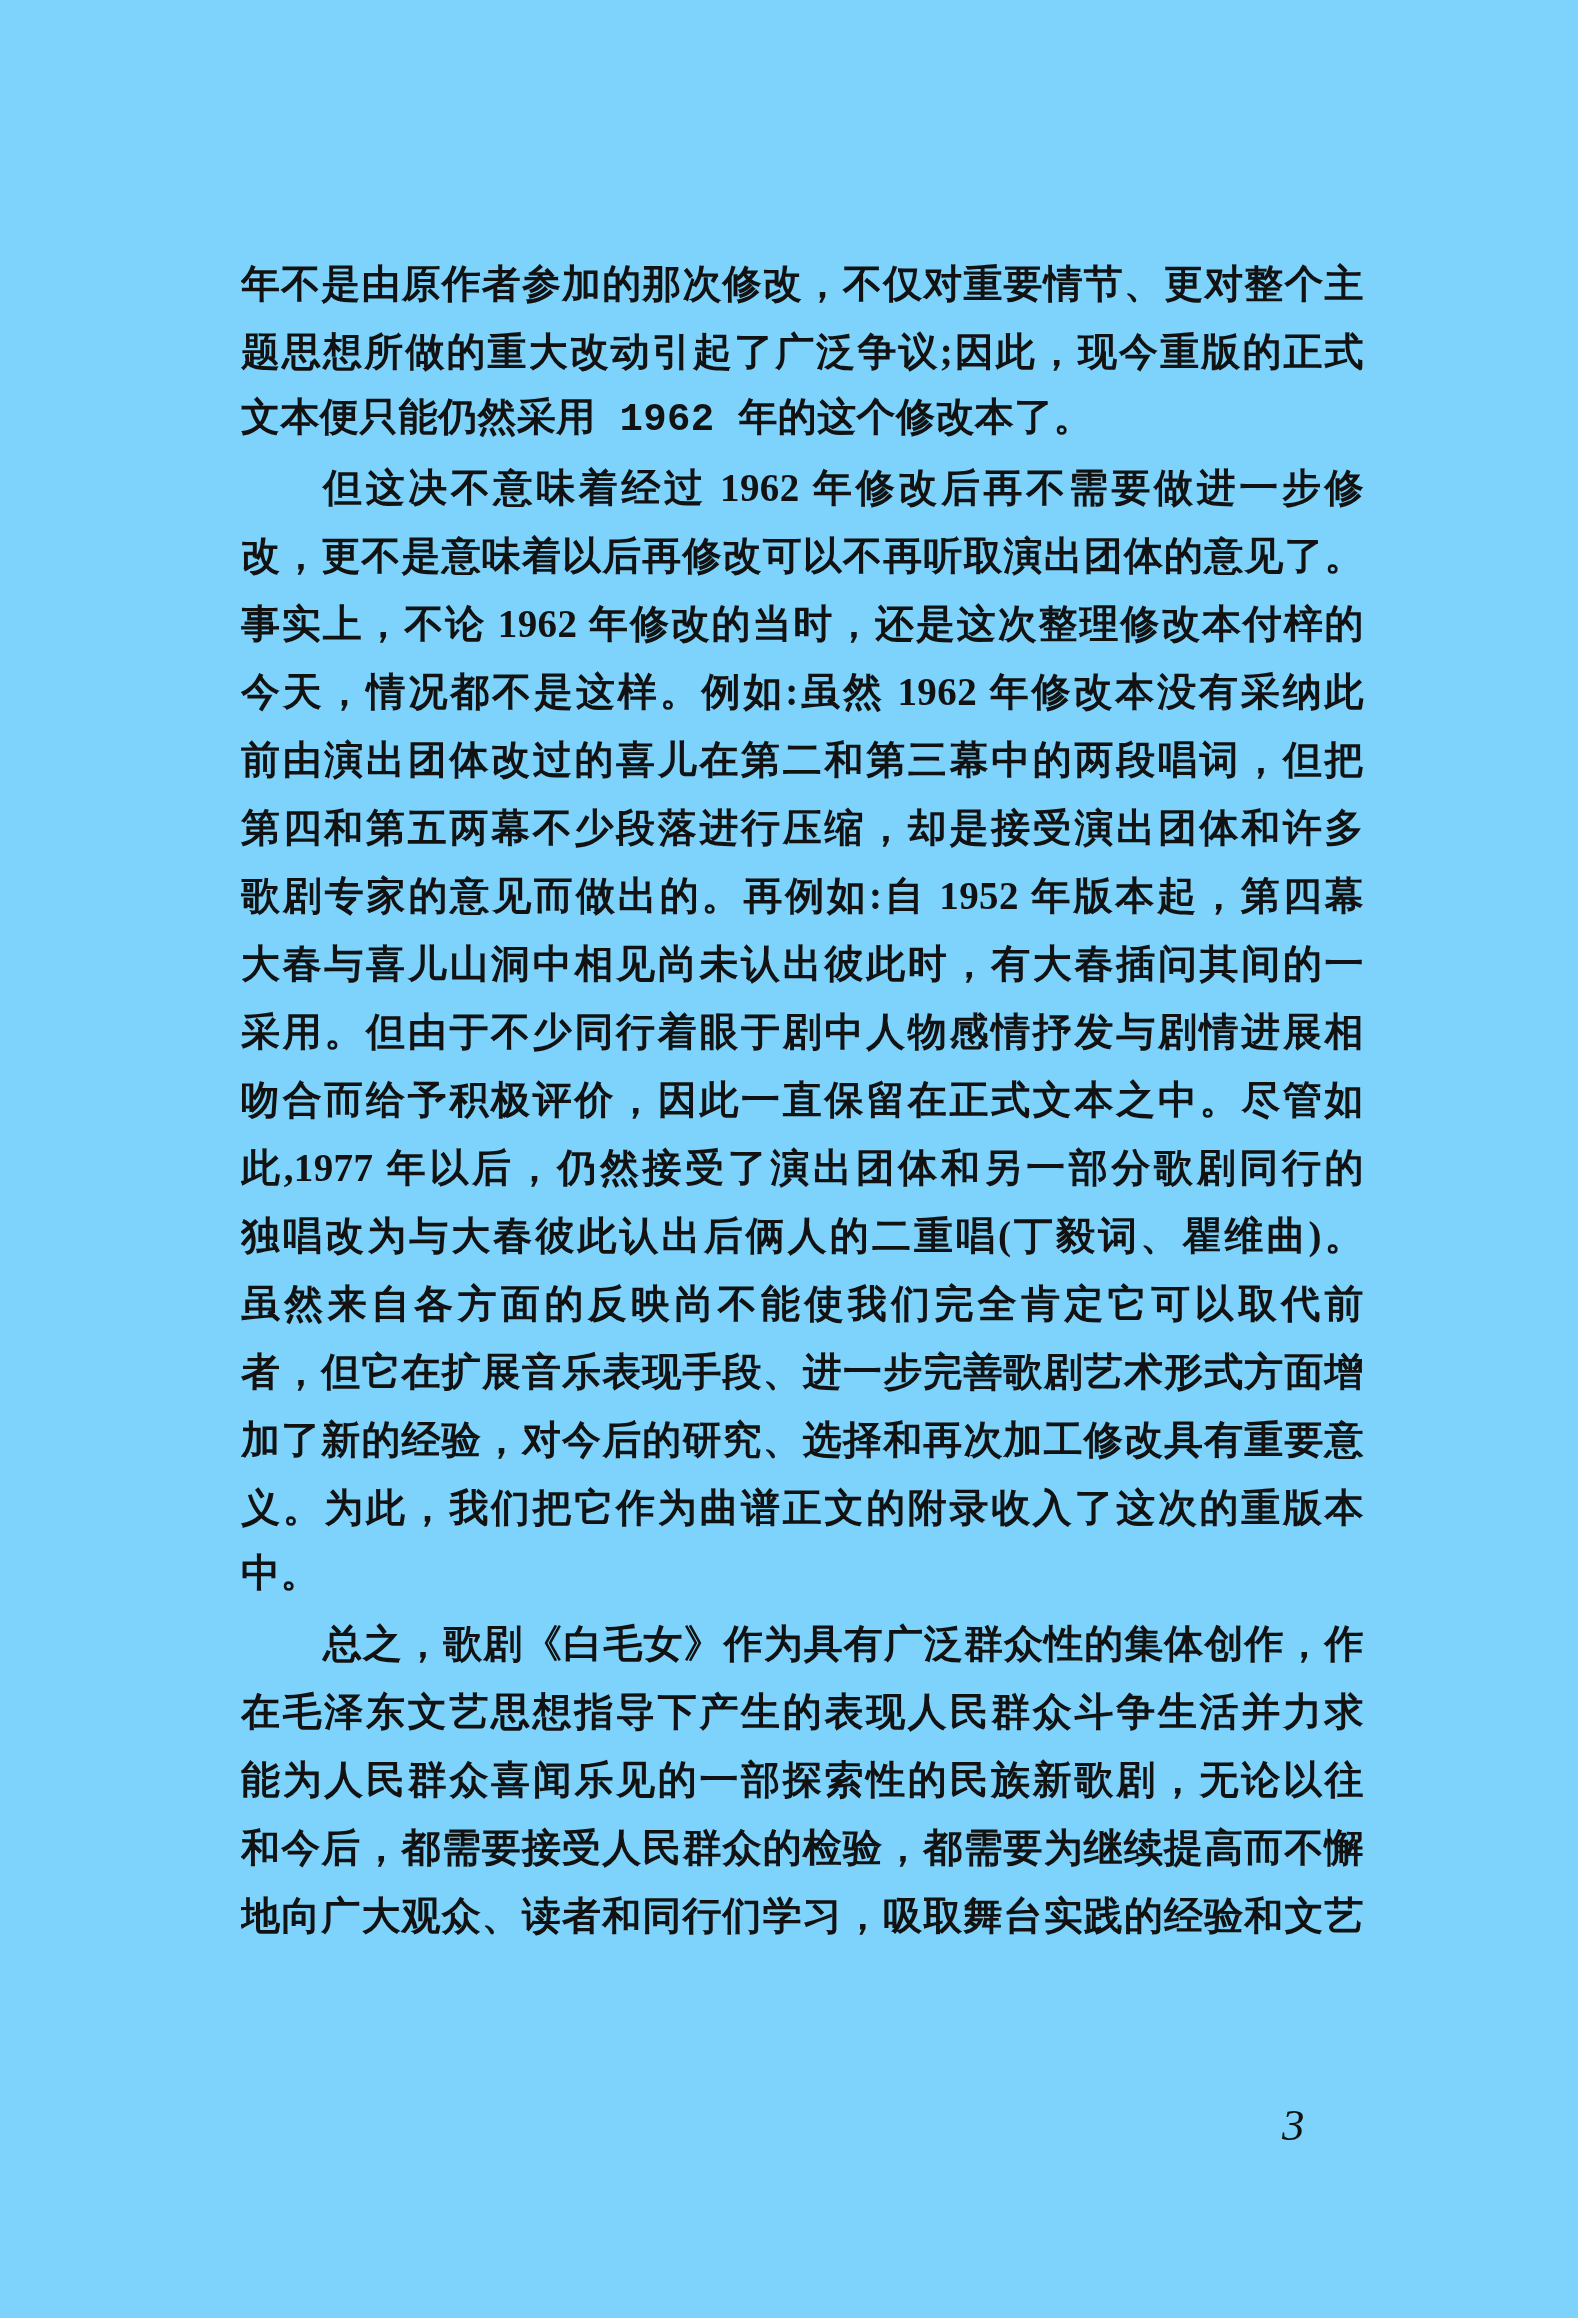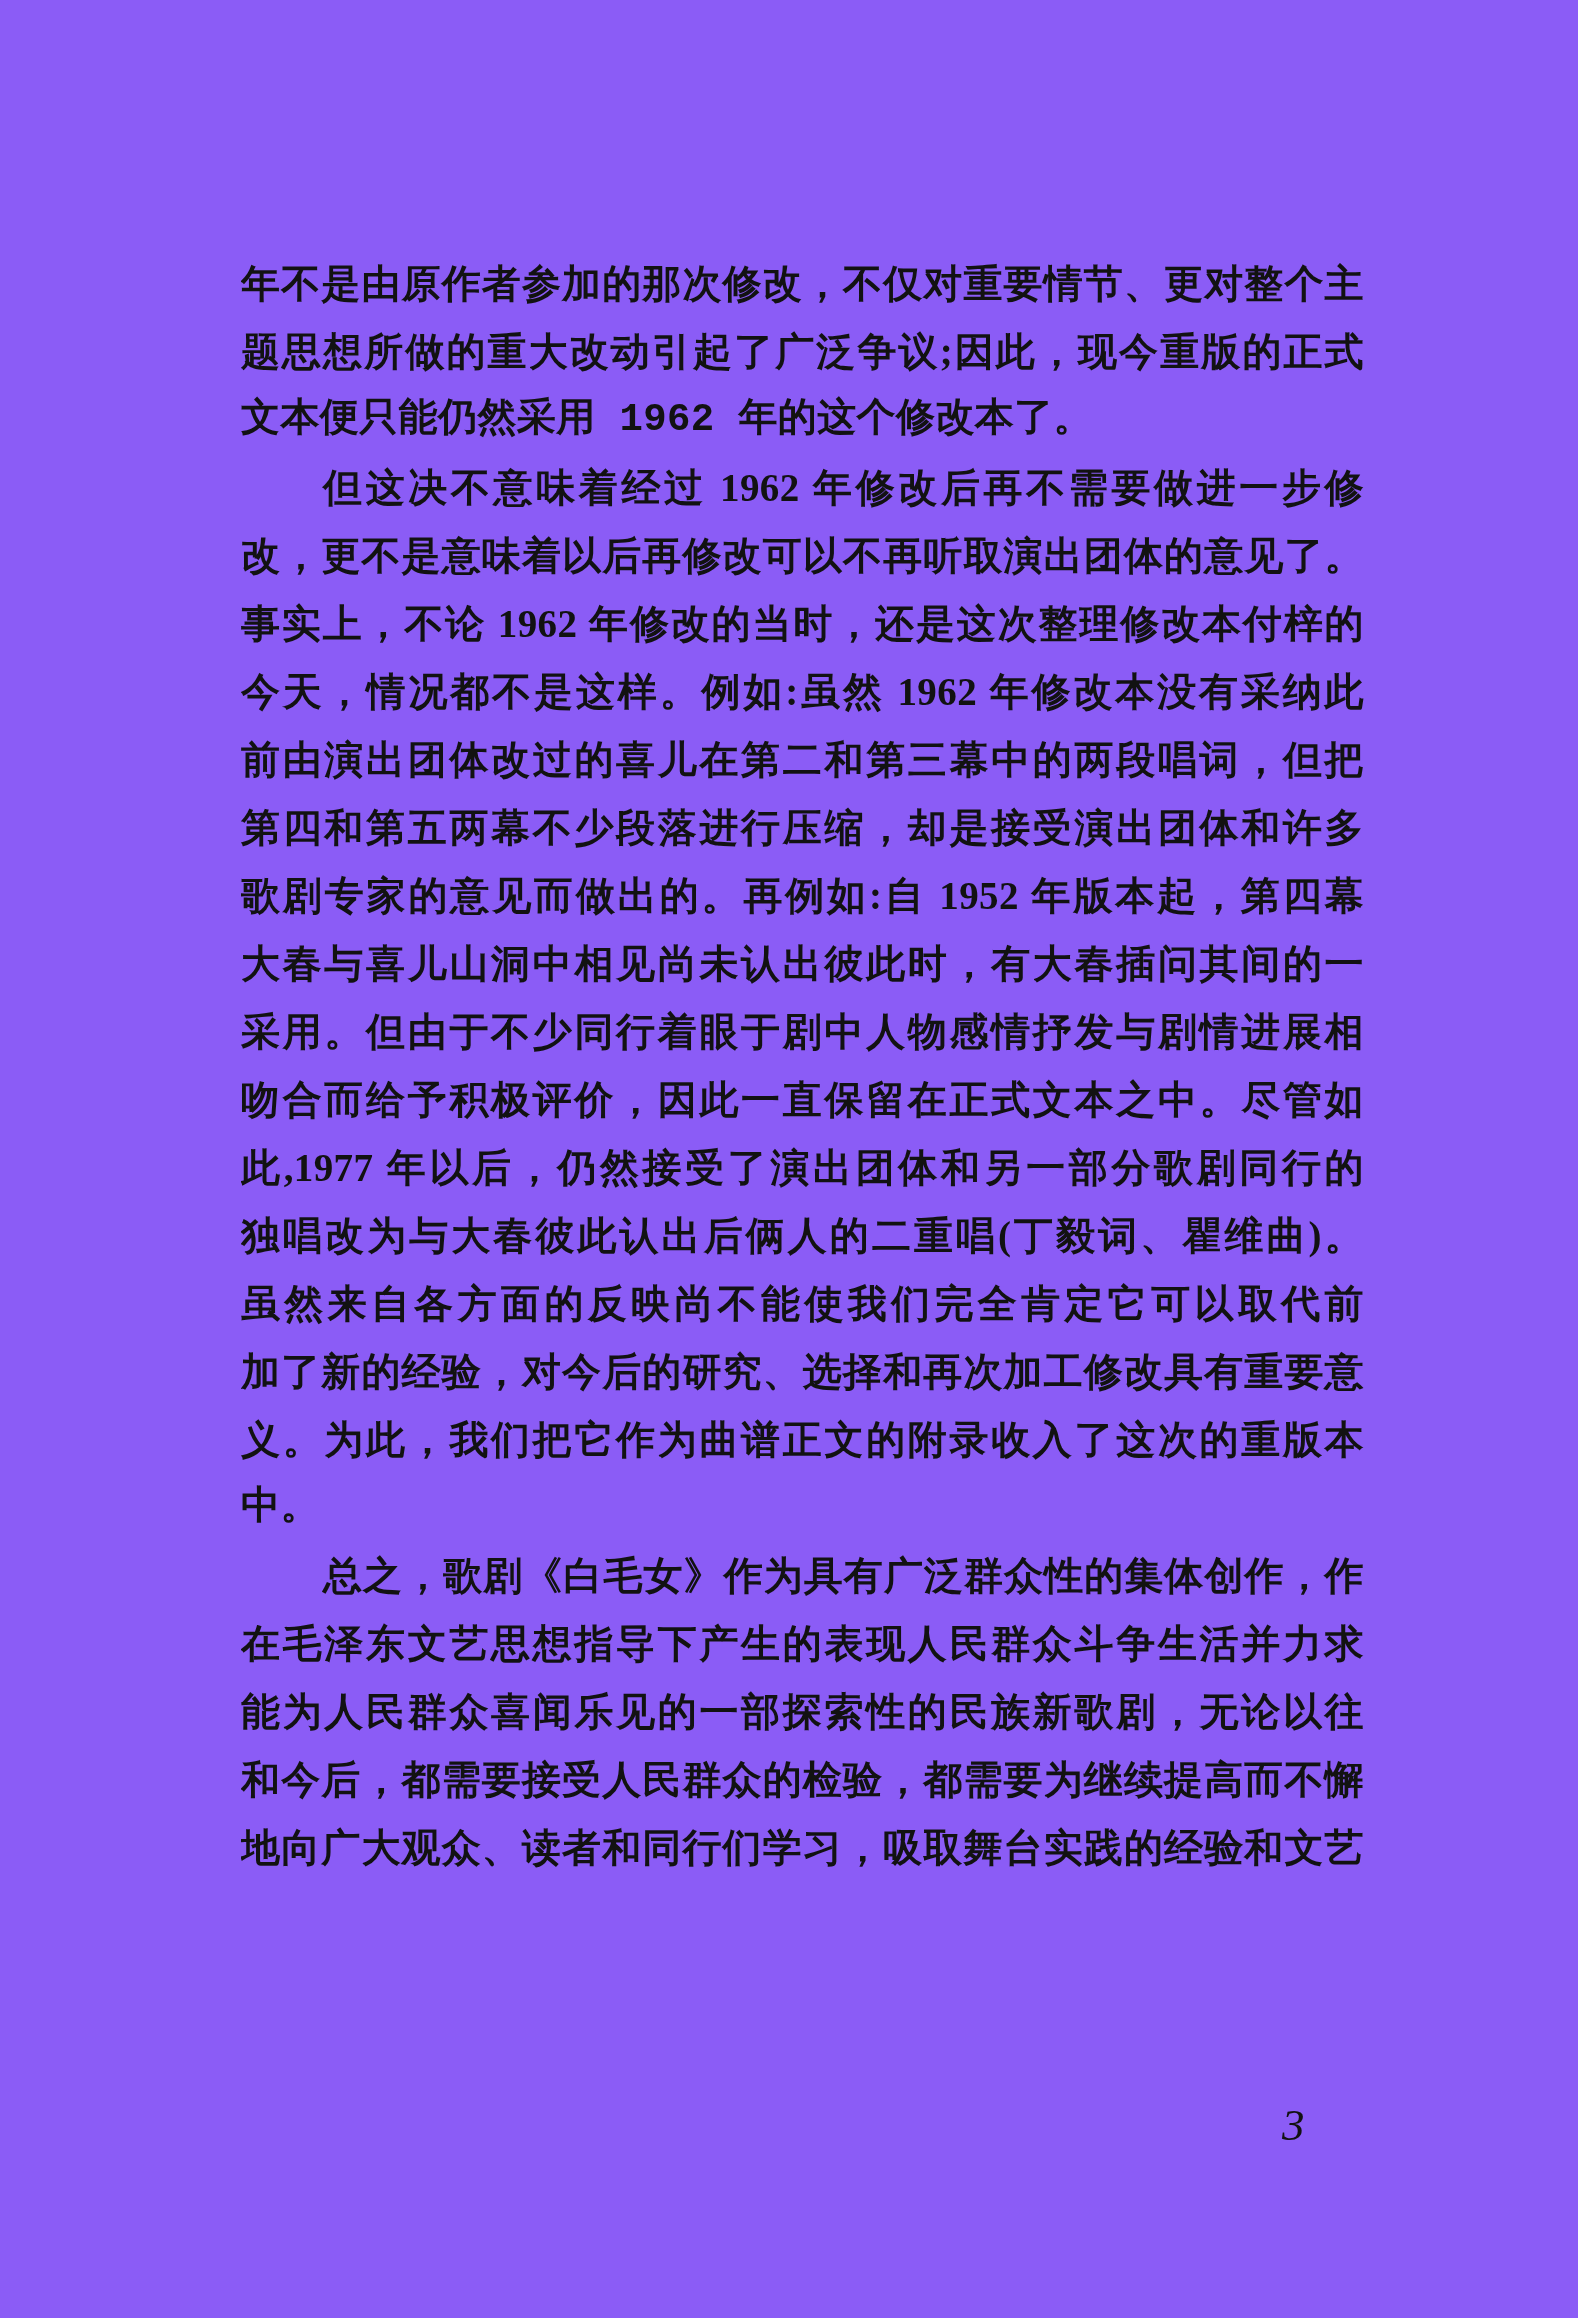--- a/index.html
+++ b/index.html
@@ -9,21 +9,21 @@
   body {
     width: 1579px;
     height: 2319px;
     background: #ffffff;
     font-family: "Liberation Serif", serif;
   }
   .sheet {
     position: relative;
     width: 1579px;
     height: 2319px;
-    background: #8b5cf6;
+    background: #7dd3fc;
     overflow: hidden;
     color: #121212;
   }
   .text-block {
     position: absolute;
     left: 241px;
     top: 250px;
     width: 1123px;
   }
   .paragraph {
@@ -77,20 +77,21 @@
       <div class="line">今天，情况都不是这样。例如:虽然 1962 年修改本没有采纳此</div>
       <div class="line">前由演出团体改过的喜儿在第二和第三幕中的两段唱词，但把</div>
       <div class="line">第四和第五两幕不少段落进行压缩，却是接受演出团体和许多</div>
       <div class="line">歌剧专家的意见而做出的。再例如:自 1952 年版本起，第四幕</div>
       <div class="line">大春与喜儿山洞中相见尚未认出彼此时，有大春插问其间的一</div>
       <div class="line">采用。但由于不少同行着眼于剧中人物感情抒发与剧情进展相</div>
       <div class="line">吻合而给予积极评价，因此一直保留在正式文本之中。尽管如</div>
       <div class="line">此,1977 年以后，仍然接受了演出团体和另一部分歌剧同行的</div>
       <div class="line">独唱改为与大春彼此认出后俩人的二重唱(丁毅词、瞿维曲)。</div>
       <div class="line">虽然来自各方面的反映尚不能使我们完全肯定它可以取代前</div>
+      <div class="line">者，但它在扩展音乐表现手段、进一步完善歌剧艺术形式方面增</div>
       <div class="line">加了新的经验，对今后的研究、选择和再次加工修改具有重要意</div>
       <div class="line">义。为此，我们把它作为曲谱正文的附录收入了这次的重版本</div>
       <div class="line flush-end">中。</div>
     </div>
 
     <div class="paragraph">
       <div class="line indent">总之，歌剧《白毛女》作为具有广泛群众性的集体创作，作为</div>
       <div class="line">在毛泽东文艺思想指导下产生的表现人民群众斗争生活并力求</div>
       <div class="line">能为人民群众喜闻乐见的一部探索性的民族新歌剧，无论以往</div>
       <div class="line">和今后，都需要接受人民群众的检验，都需要为继续提高而不懈</div>

